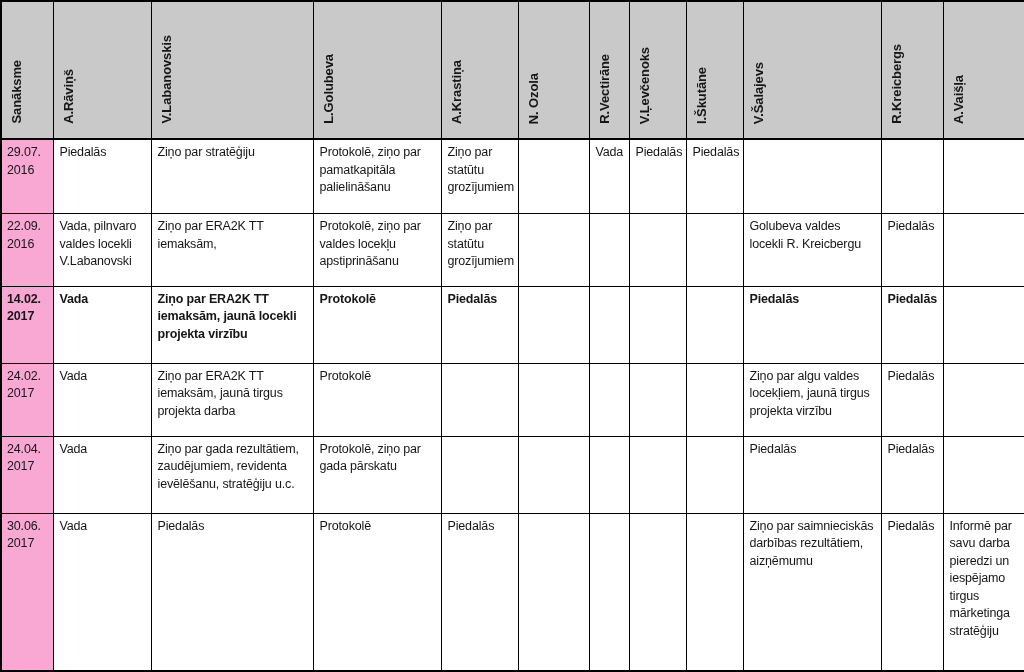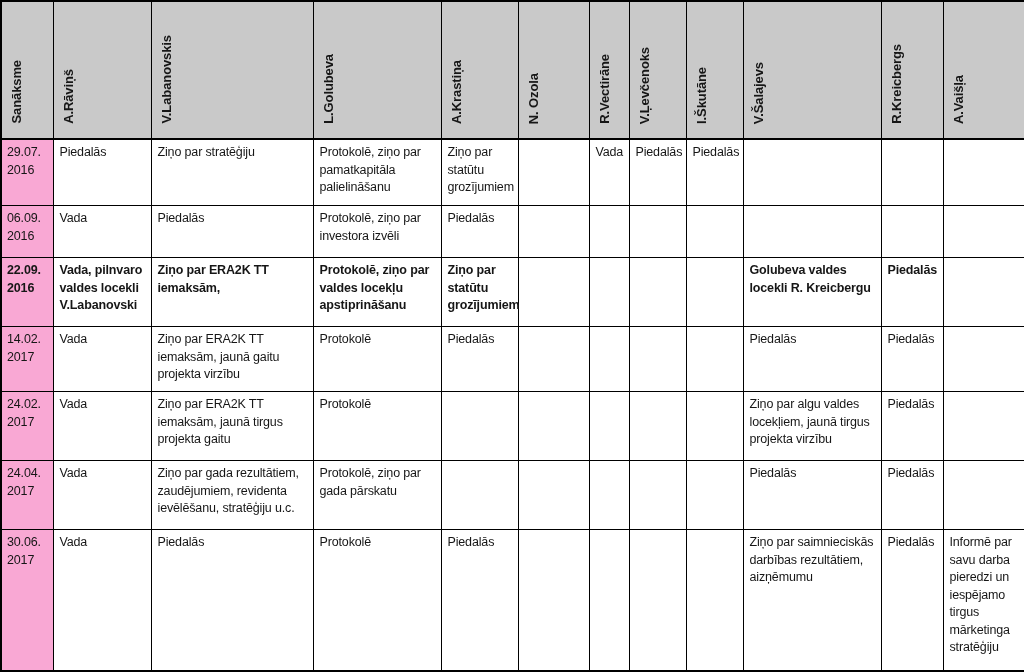--- a/index.html
+++ b/index.html
@@ -105,65 +105,51 @@
         <td>Ziņo par statūtu grozījumiem</td>
         <td></td>
         <td>Vada</td>
         <td>Piedalās</td>
         <td>Piedalās</td>
         <td></td>
         <td></td>
         <td></td>
       </tr>
       <tr>
-        <td class="date">06.09. 2016</td>
-        <td>Vada</td>
-        <td>Piedalās</td>
-        <td>Protokolē, ziņo par investora izvēli</td>
-        <td>Piedalās</td>
-        <td></td>
-        <td></td>
-        <td></td>
-        <td></td>
-        <td></td>
-        <td></td>
-        <td></td>
-      </tr>
-      <tr>
         <td class="date">22.09. 2016</td>
         <td>Vada, pilnvaro valdes locekli V.Labanovski</td>
         <td>Ziņo par ERA2K TT iemaksām,</td>
         <td>Protokolē, ziņo par valdes locekļu apstiprināšanu</td>
         <td>Ziņo par statūtu grozījumiem</td>
         <td></td>
         <td></td>
         <td></td>
         <td></td>
         <td>Golubeva valdes locekli R. Kreicbergu</td>
         <td>Piedalās</td>
         <td></td>
       </tr>
       <tr>
         <td class="date">14.02. 2017</td>
         <td>Vada</td>
-        <td>Ziņo par ERA2K TT iemaksām, jaunā gaitu projekta virzību</td>
+        <td>Ziņo par ERA2K TT iemaksām, jaunā locekli projekta virzību</td>
         <td>Protokolē</td>
         <td>Piedalās</td>
         <td></td>
         <td></td>
         <td></td>
         <td></td>
         <td>Piedalās</td>
         <td>Piedalās</td>
         <td></td>
       </tr>
       <tr>
         <td class="date">24.02. 2017</td>
         <td>Vada</td>
-        <td>Ziņo par ERA2K TT iemaksām, jaunā tirgus projekta gaitu</td>
+        <td>Ziņo par ERA2K TT iemaksām, jaunā tirgus projekta darba</td>
         <td>Protokolē</td>
         <td></td>
         <td></td>
         <td></td>
         <td></td>
         <td></td>
         <td>Ziņo par algu valdes locekļiem, jaunā tirgus projekta virzību</td>
         <td>Piedalās</td>
         <td></td>
       </tr>

